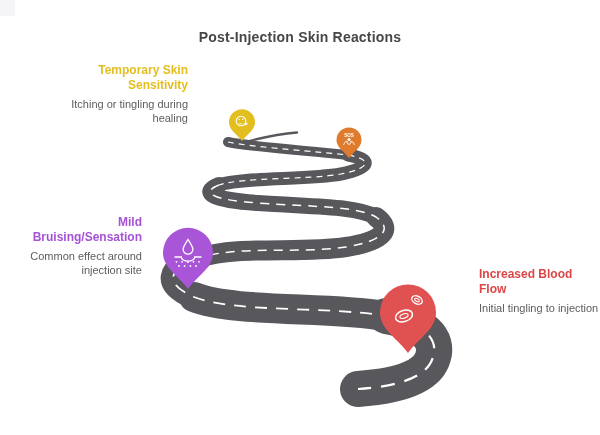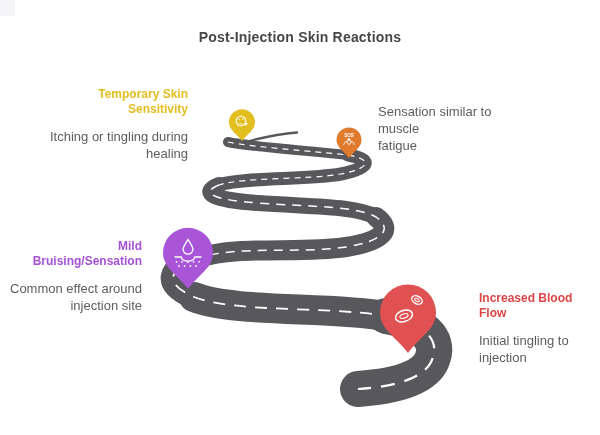--- a/index.html
+++ b/index.html
@@ -10,24 +10,24 @@
   .corner-artifact{
     position:absolute;left:0;top:0;width:15px;height:16px;background:#f5f5f7;
   }
   .page-title{
     position:absolute;top:29px;left:0;width:600px;text-align:center;
     font-size:14px;font-weight:bold;color:#474747;letter-spacing:.2px;
   }
   .road-svg{position:absolute;left:0;top:0;}
   .ms-block{position:absolute;}
   .ms-title{
-    font-size:12px;font-weight:bold;line-height:1.28;white-space:pre-line;margin-top:24px;
+    font-size:12px;font-weight:bold;line-height:1.28;white-space:pre-line;
   }
   .ms-desc{
-    font-size:13px;color:#5d5d5d;line-height:1.32;margin-top:10px;white-space:pre-line;
+    font-size:11px;color:#5d5d5d;line-height:1.32;margin-top:3px;white-space:pre-line;
   }
   .align-right{text-align:right;}
   .ms-yellow{left:38px;top:63px;width:150px;}
   .ms-yellow .ms-title{color:#E3BE1F;}
   .ms-orange{left:378px;top:93px;width:152px;}
   .ms-orange .ms-title{color:#E07B2E;}
   .ms-purple{left:0px;top:215px;width:142px;}
   .ms-purple .ms-title{color:#A552D6;}
   .ms-red{left:479px;top:267px;width:135px;}
   .ms-red .ms-title{color:#DC4646;}
@@ -118,22 +118,20 @@
 </svg>
 
 <div class="ms-block ms-yellow align-right">
   <div class="ms-title">Temporary Skin
 Sensitivity</div>
   <div class="ms-desc">Itching or tingling during
 healing</div>
 </div>
 
 <div class="ms-block ms-orange">
-  <div class="ms-desc">Sensation similar to muscle
-fatigue</div>
 </div>
 
 <div class="ms-block ms-purple align-right">
   <div class="ms-title">Mild
 Bruising/Sensation</div>
   <div class="ms-desc">Common effect around
 injection site</div>
 </div>
 
 <div class="ms-block ms-red">

